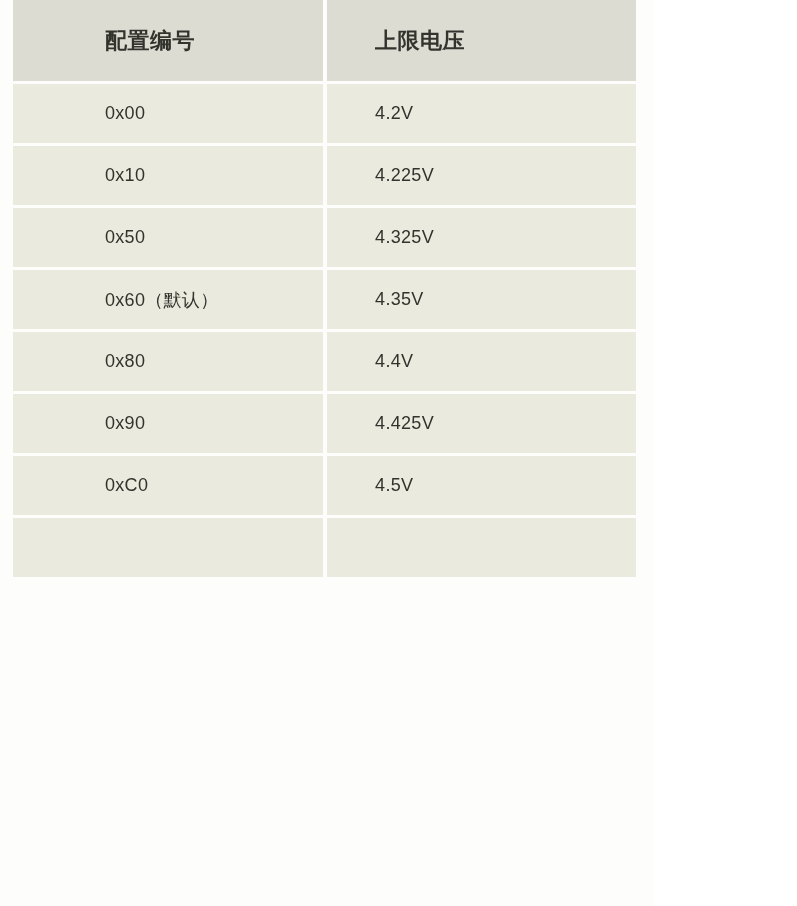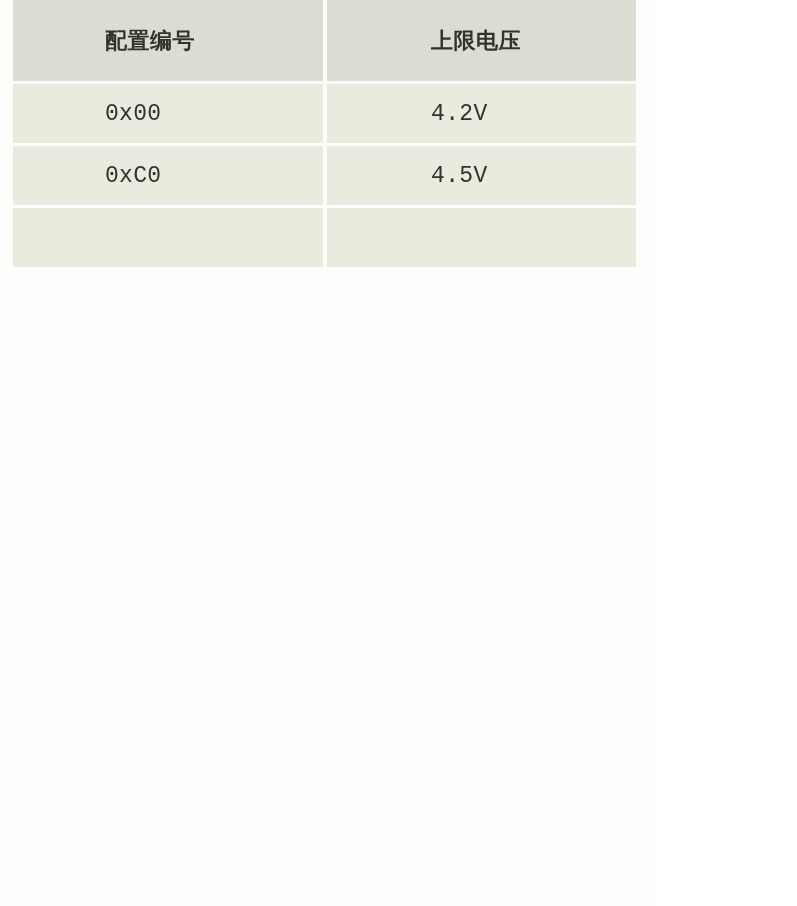--- a/index.html
+++ b/index.html
@@ -48,29 +48,28 @@
     background: #dcdcd3;
     height: 81px;
     font-size: 22px;
     font-weight: bold;
     letter-spacing: 0.5px;
   }
 
   .tbl tbody td {
     background: #ebeade;
     height: 59px;
-    font-size: 23px;
+    font-size: 18px;
     font-weight: normal;
     letter-spacing: 0.3px;
-    font-family: Liberation Mono, monospace;
   }
 
   .tbl th.col2,
   .tbl td.col2 {
-    padding-left: 104px;
+    padding-left: 48px;
   }
 
   
   .clip-row td {
     height: 59px;
   }
 </style>
 </head>
 <body>
 
@@ -85,20 +84,40 @@
         <th class="col1">配置编号</th>
         <th class="col2">上限电压</th>
       </tr>
     </thead>
     <tbody>
       <tr>
         <td class="col1">0x00</td>
         <td class="col2">4.2V</td>
       </tr>
       <tr>
+        <td class="col1">0x10</td>
+        <td class="col2">4.225V</td>
+      </tr>
+      <tr>
+        <td class="col1">0x50</td>
+        <td class="col2">4.325V</td>
+      </tr>
+      <tr>
+        <td class="col1">0x60（默认）</td>
+        <td class="col2">4.35V</td>
+      </tr>
+      <tr>
+        <td class="col1">0x80</td>
+        <td class="col2">4.4V</td>
+      </tr>
+      <tr>
+        <td class="col1">0x90</td>
+        <td class="col2">4.425V</td>
+      </tr>
+      <tr>
         <td class="col1">0xC0</td>
         <td class="col2">4.5V</td>
       </tr>
       <tr class="clip-row">
         <td class="col1"></td>
         <td class="col2"></td>
       </tr>
     </tbody>
   </table>
 </div>

